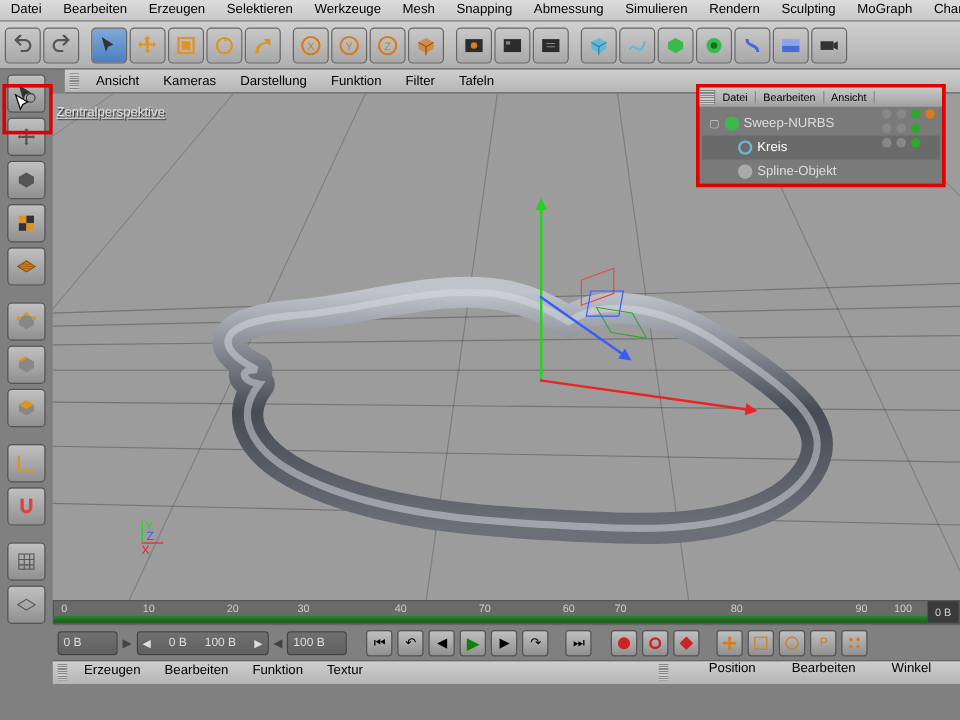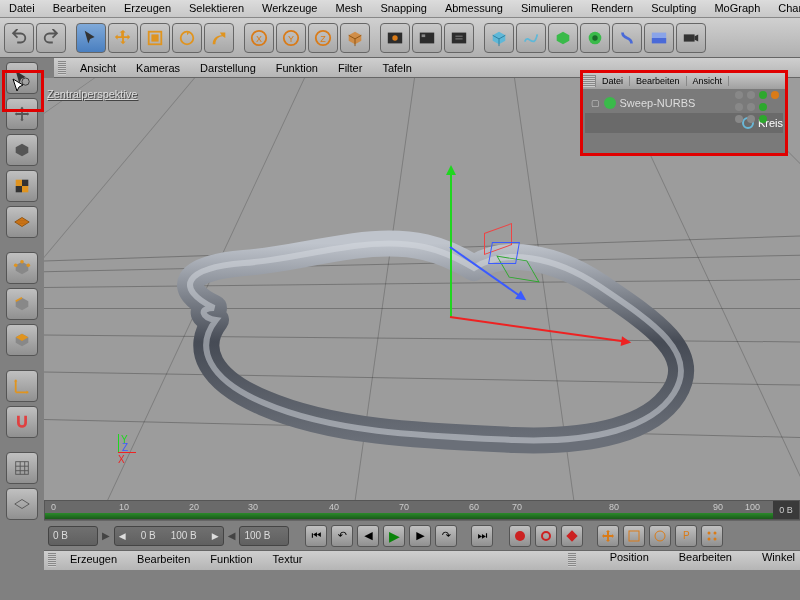--- a/index.html
+++ b/index.html
@@ -41,21 +41,21 @@
   .gizmo { position:absolute; left:64px; bottom:30px; width:36px; height:36px; }
   .gizmo .gy { position:absolute; left:10px; top:0; color:#1fd61f; font-size:10px; border-left:1px solid #1fd61f; height:18px; padding-left:2px; }
   .gizmo .gx { position:absolute; left:10px; top:18px; color:#ee2222; font-size:10px; border-top:1px solid #ee2222; width:18px; padding-top:1px; }
   .gizmo .gz { position:absolute; left:14px; top:8px; color:#3a5aff; font-size:10px; }
 
   .obj-panel { position:absolute; right:12px; top:70px; width:208px; height:86px; border:3px solid #e00000; background:#7a7a7a; z-index:5; }
   .obj-titlebar { height:16px; background:linear-gradient(#c8c8c8,#a0a0a0); display:flex; font-size:9px; align-items:center; overflow:hidden; }
   .obj-titlebar span { padding:0 6px; border-right:1px solid #888; }
   .tree { padding:4px 2px; font-size:11px; color:#ddd; }
   .tree-row { display:flex; align-items:center; height:20px; gap:4px; padding-left:6px; }
-  .tree-row.sel { background:#6a6a6a;justify-content:flex-end; }
+  .tree-row.sel { background:#6a6a6a; }
   .tree-row.child { padding-left:30px; }
   .dots-col { position:absolute; right:6px; top:18px; display:flex; flex-direction:column; gap:4px; }
   .dots-col .dr { display:flex; gap:4px; }
   .dot { width:8px; height:8px; border-radius:50%; background:#888; }
   .dot.g { background:#2da82d; }
   .dot.o { background:#d97b18; }
   .tree-icon { width:12px; height:12px; border-radius:50%; }
 
   .timeline-area { position:absolute; left:44px; top:500px; right:0; height:100px; }
   .ruler { height:20px; background:#6a6a6a; border:1px solid #555; position:relative; font-size:9px; color:#ccc; }
@@ -64,21 +64,21 @@
   .ruler .tail { position:absolute; right:0; top:0; width:26px; height:100%; background:#3a3a3a; color:#ccc; font-size:9px; display:flex; align-items:center; justify-content:center; }
 
   .transport { height:30px; background:#808080; display:flex; align-items:center; gap:4px; padding:0 4px; border-top:1px solid #666; }
   .tp-field { background:linear-gradient(#707070,#606060); border:1px solid #444; height:20px; color:#ddd; font-size:10px; display:flex; align-items:center; padding:0 4px; border-radius:3px; }
   .tp-btn { width:22px; height:22px; background:linear-gradient(#c0c0c0,#909090); border:1px solid #555; border-radius:3px; display:flex; align-items:center; justify-content:center; font-size:11px; }
   .tp-btn.play { color:#0a840a; font-size:14px; }
 
   .attr-bar { height:20px; background:linear-gradient(#cfcfcf,#b5b5b5); display:flex; font-size:11px; border-top:1px solid #666; }
   .attr-bar .sec { padding:2px 10px; }
   .attr-bar .dots { width:8px; height:14px; background:repeating-linear-gradient(#888,#888 1px,#ccc 1px,#ccc 2px); margin:2px 4px; }
-  .right-attrs { margin-left:auto; display:flex; gap:30px; padding-right:5px; }
+  .right-attrs { margin-left:auto; display:flex; gap:30px; padding-right:24px; }
 
   svg.icon { width:18px; height:18px; }
   .cursor { position:absolute; left:12px; top:78px; z-index:10; width:16px; height:16px; }
 </style>
 </head>
 <body>
 
 <div class="menubar">
   <div class="item">Datei</div>
   <div class="item">Bearbeiten</div>
@@ -370,20 +370,24 @@
   </div>
   <div class="tree">
     <div class="tree-row">
       <span style="color:#ccc;font-size:9px">▢</span>
       <span class="tree-icon" style="background:#3aba4a"></span>
       <span>Sweep-NURBS</span>
     </div>
     <div class="tree-row child sel">
       <span class="tree-icon" style="background:none;border:2px solid #6ab8d8"></span>
       <span style="color:#fff">Kreis</span>
+    </div>
+    <div class="tree-row child">
+      <span class="tree-icon" style="background:#aaa"></span>
+      <span>Spline-Objekt</span>
     </div>
   </div>
   <div class="dots-col">
     <div class="dr">
         <div class="dot"></div>
         <div class="dot"></div>
         <div class="dot g"></div>
         <div class="dot o"></div>
       </div>
     <div class="dr">

